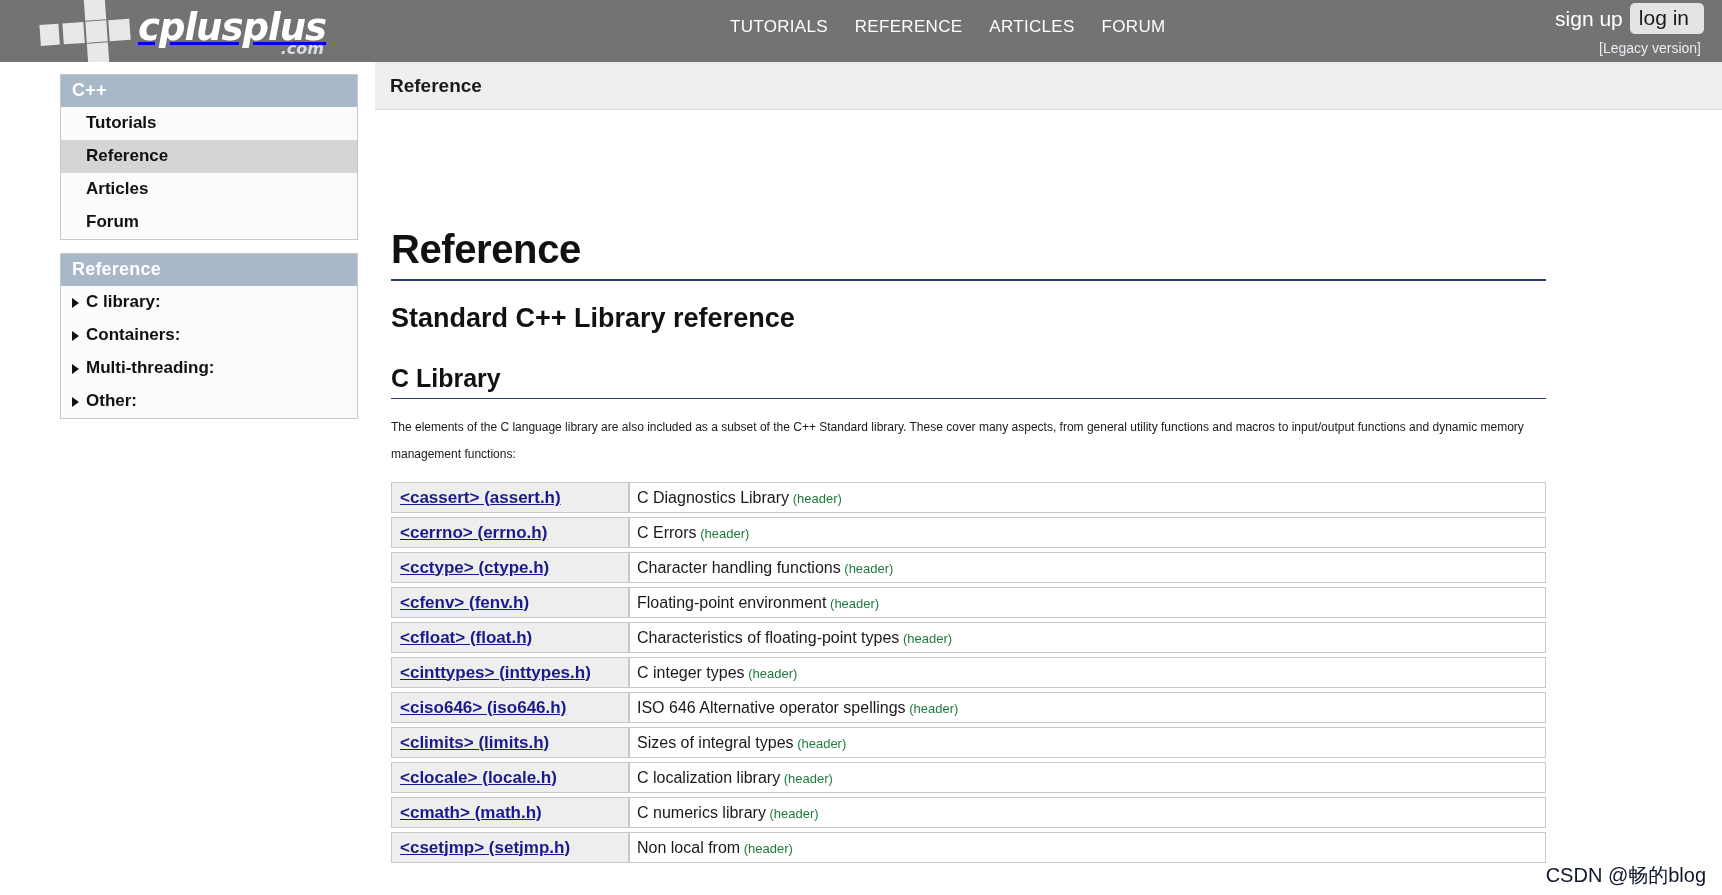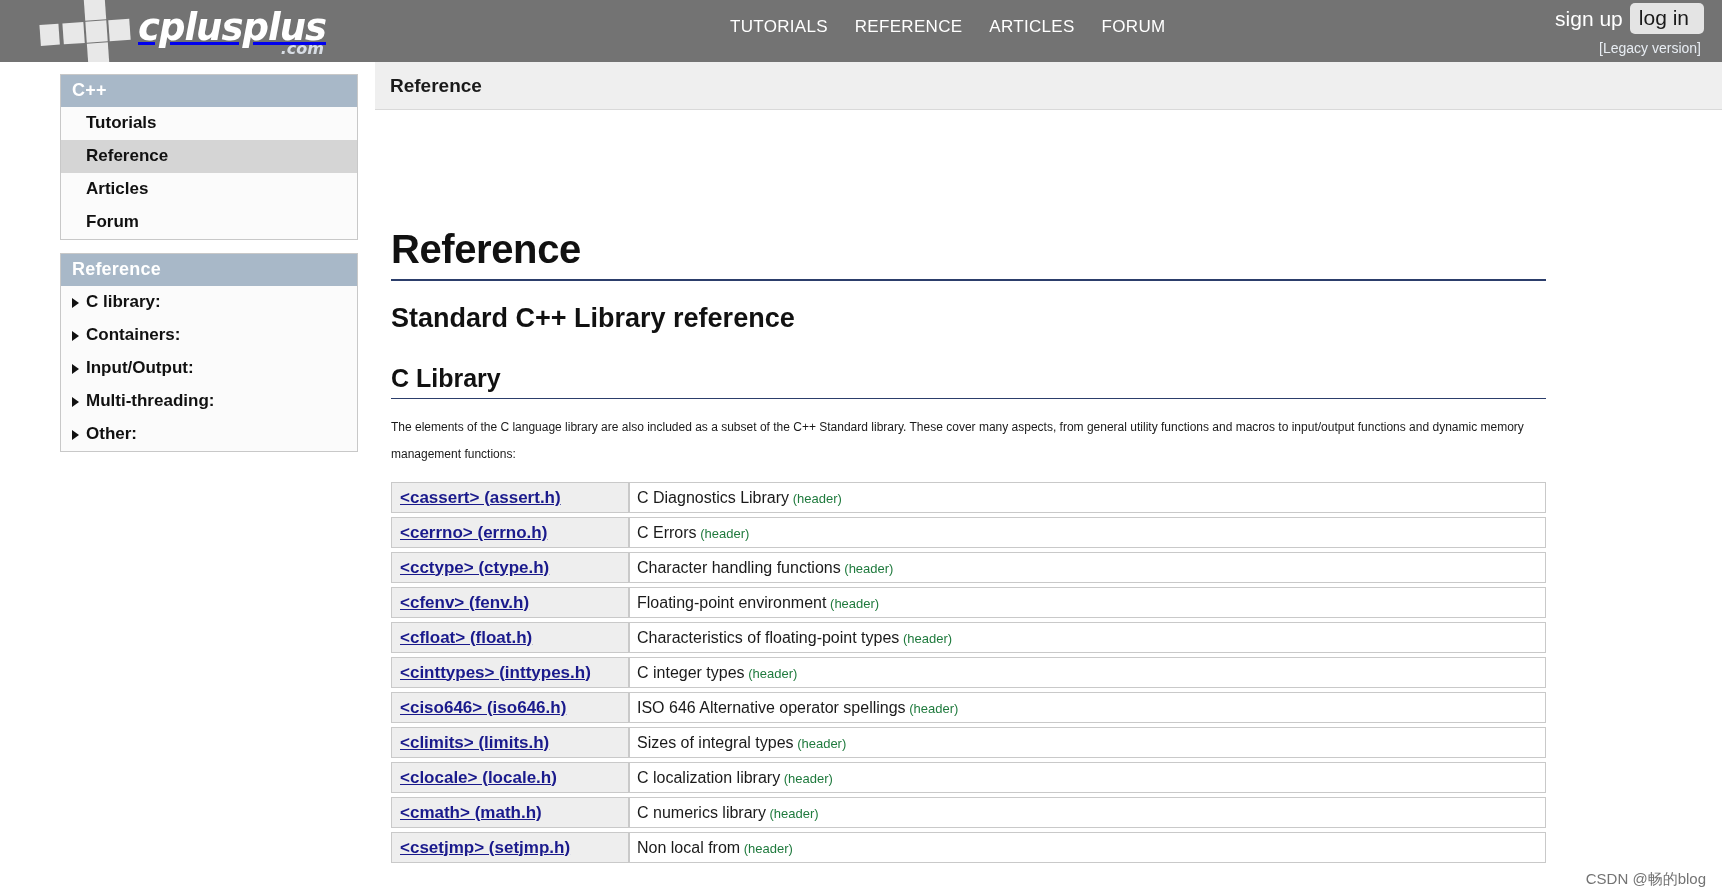--- a/index.html
+++ b/index.html
@@ -281,22 +281,22 @@
   .hdr-tag {
     font-size: 13px;
     color: #1f7a3d;
     font-family: "Liberation Sans", sans-serif;
   }
 
   #watermark {
     position: absolute;
     right: 16px;
     bottom: 6px;
-    color: #737373;
-    font-size: 15px;
+    color: #0f172a;
+    font-size: 20px;
     font-family: "Liberation Sans", sans-serif;
     white-space: nowrap;
   }
 </style>
 </head>
 <body>
 
 <div id="topbar">
 
   <a id="logo-wrap" href="#">
@@ -345,24 +345,20 @@
       <a class="side-item tree" href="#">
         <span class="tri"></span>
         <span>C library:</span>
       </a>
       <a class="side-item tree" href="#">
         <span class="tri"></span>
         <span>Containers:</span>
       </a>
       <a class="side-item tree" href="#">
         <span class="tri"></span>
-        <span>Input/Output:</span>
-      </a>
-      <a class="side-item tree" href="#">
-        <span class="tri"></span>
         <span>Multi-threading:</span>
       </a>
       <a class="side-item tree" href="#">
         <span class="tri"></span>
         <span>Other:</span>
       </a>
     </div>
 
   </aside>
 

